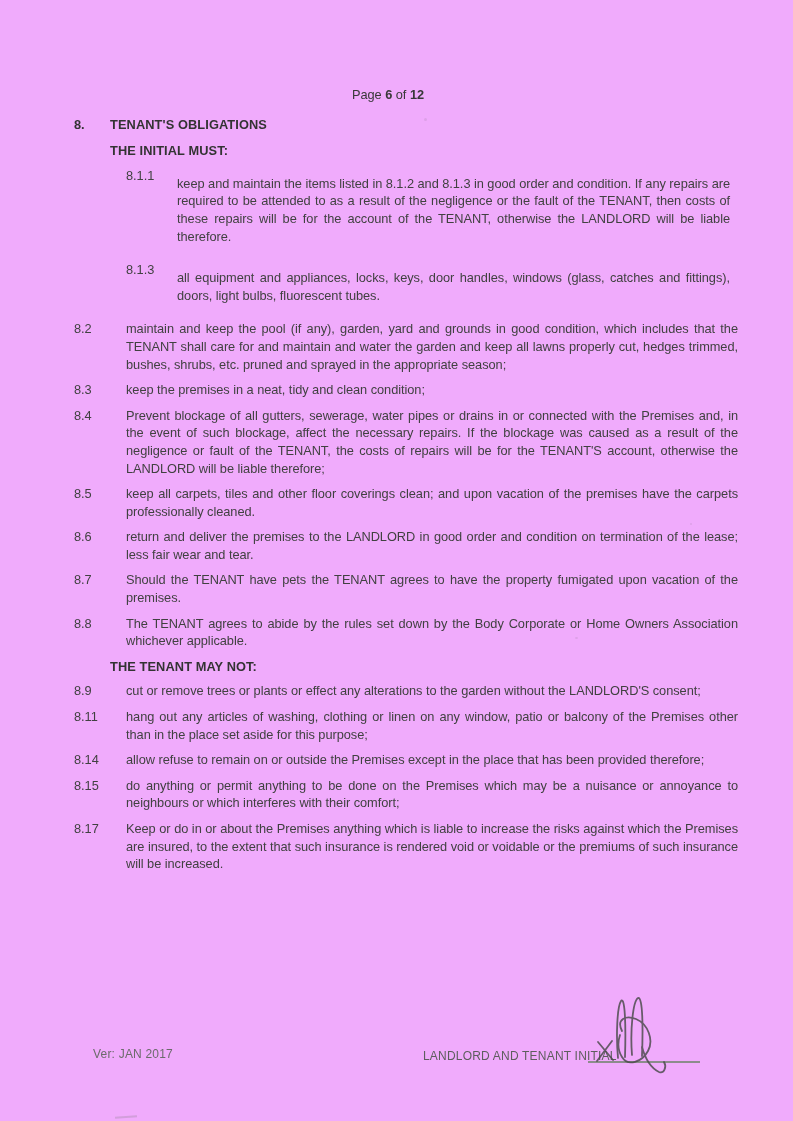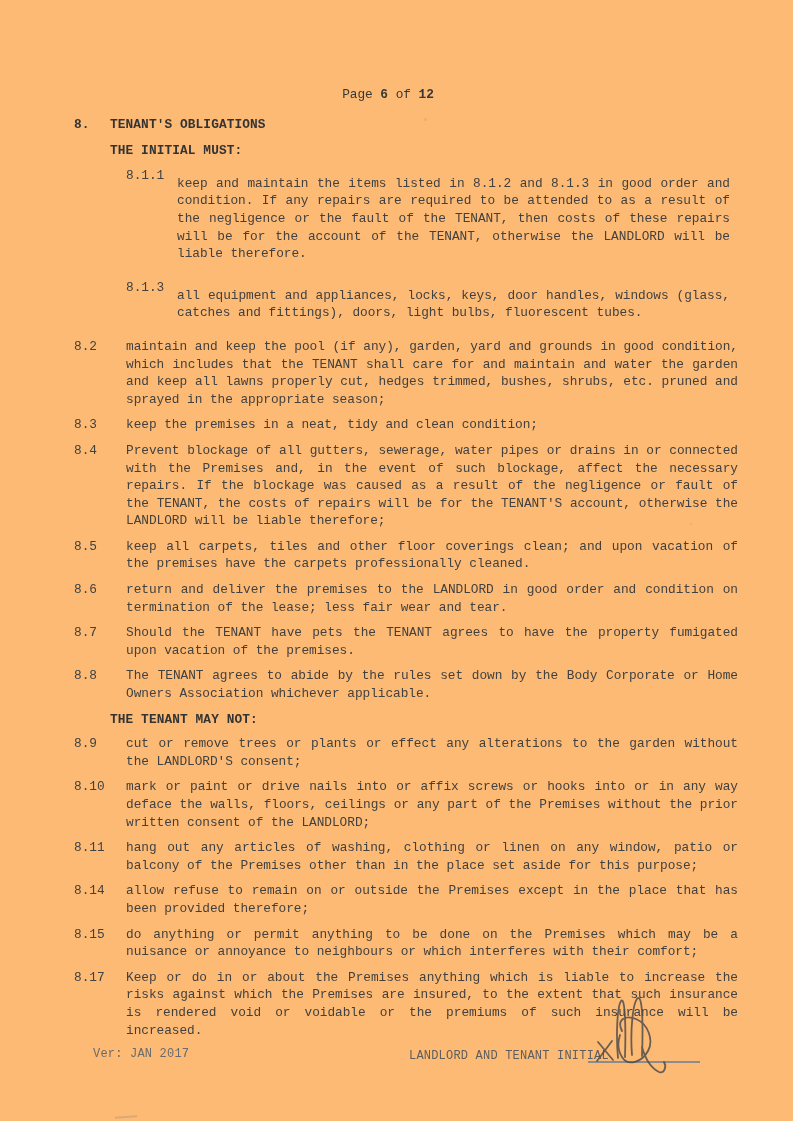--- a/index.html
+++ b/index.html
@@ -1,25 +1,25 @@
 <!DOCTYPE html>
 <html><head>
 <meta charset="utf-8">
 <style>
   html, body { margin: 0; padding: 0; background: #e8e8e8; }
   .page {
     position: relative;
     width: 793px;
     height: 1121px;
     margin: 0 auto;
-    background: #fdba74;
+    background: #f0abfc;
     overflow: hidden;
     box-sizing: border-box;
     padding: 86px 55px 0 74px;
-    font-family: Liberation Mono, monospace;
+    font-family: Liberation Sans, sans-serif;
     font-size: 12.8px;
     line-height: 17.6px;
     color: #414141;
     letter-spacing: -0.05px;
   }
   .page-header {
     width: 664px;
     text-align: center;
     transform: translateX(-18px);
     margin-bottom: 12px;
@@ -47,21 +47,21 @@
     position: absolute;
     left: 0; top: 1040px;
     width: 793px;
     height: 40px;
     font-size: 12px;
     letter-spacing: 0.2px;
     color: #6b6b6b;
     padding-left: 24px;
   }
   .footer .version { position: absolute; left: 93px; top: 6px; }
-  .footer .initial-label { position: absolute; left: 409px; top: 8px; color: #5e5e5e; }
+  .footer .initial-label { position: absolute; left: 423px; top: 8px; color: #5e5e5e; }
   .sig-line {
     position: absolute;
     left: 588px; top: 1061px;
     width: 112px; height: 2px;
     background: #8c8c8c;
   }
   .sig-scribble {
     position: absolute;
     left: 590px; top: 995px;
     width: 100px; height: 85px;
@@ -134,24 +134,20 @@
     <p class="txt">The TENANT agrees to abide by the rules set down by the Body Corporate or Home Owners Association whichever applicable.</p>
   </div>
 
   <div class="sub-heading maynot">THE TENANT MAY NOT:</div>
 
   <div class="clause">
     <span class="num">8.9</span>
     <p class="txt">cut or remove trees or plants or effect any alterations to the garden without the LANDLORD'S consent;</p>
   </div>
   <div class="clause">
-    <span class="num">8.10</span>
-    <p class="txt">mark or paint or drive nails into or affix screws or hooks into or in any way deface the walls, floors, ceilings or any part of the Premises without the prior written consent of the LANDLORD;</p>
-  </div>
-  <div class="clause">
     <span class="num">8.11</span>
     <p class="txt">hang out any articles of washing, clothing or linen on any window, patio or balcony of the Premises other than in the place set aside for this purpose;</p>
   </div>
   <div class="clause">
     <span class="num">8.14</span>
     <p class="txt">allow refuse to remain on or outside the Premises except in the place that has been provided therefore;</p>
   </div>
   <div class="clause">
     <span class="num">8.15</span>
     <p class="txt">do anything or permit anything to be done on the Premises which may be a nuisance or annoyance to neighbours or which interferes with their comfort;</p>

